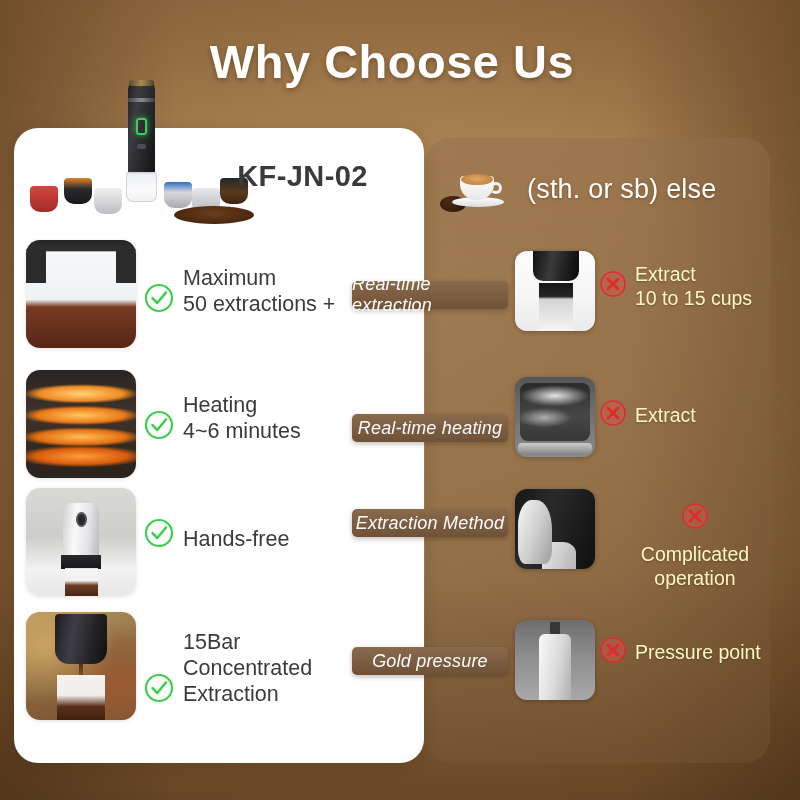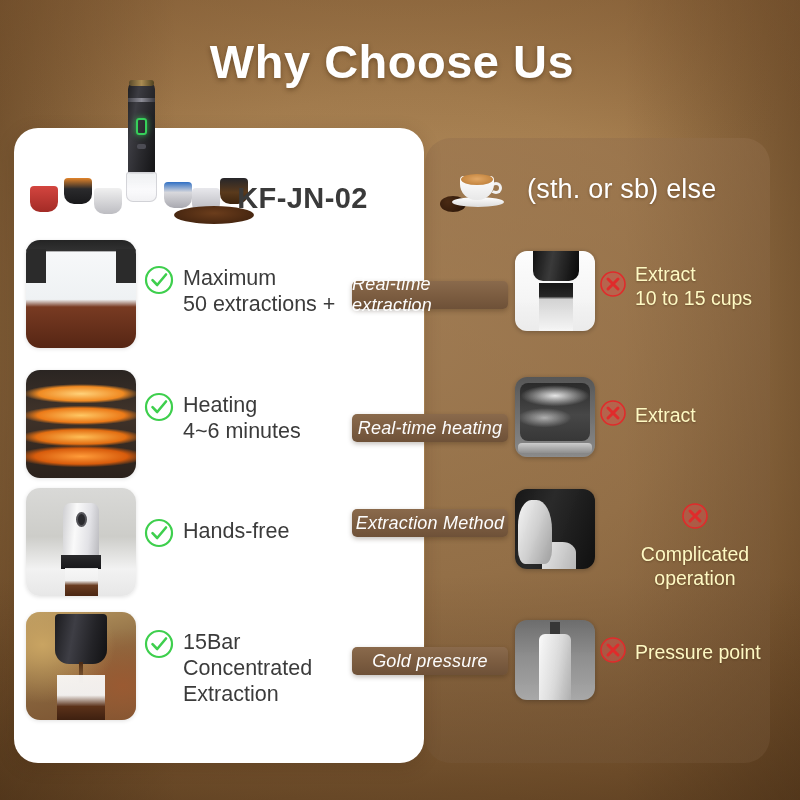--- a/index.html
+++ b/index.html
@@ -153,21 +153,20 @@
     position: absolute;
     left: 190px;
     top: 160px;
     width: 225px;
     text-align: center;
     color: #3a3a3a;
     font-size: 29px;
     font-weight: bold;
     letter-spacing: 0.4px;
     z-index: 6;
-    margin-top: 22px;
   }
   #right-head {
     position: absolute;
     left: 440px;
     top: 163px;
     width: 330px;
     display: flex;
     align-items: center;
     gap: 13px;
     z-index: 6;
@@ -248,21 +247,21 @@
     height: 108px;
     border-radius: 14px;
     overflow: hidden;
     box-shadow: 0 1px 4px rgba(0,0,0,0.12);
   }
   .feat-left {
     position: absolute;
     left: 144px;
     width: 260px;
     display: flex;
-    align-items: flex-start;
+    align-items: flex-end;
     gap: 9px;
   }
   .check-icon { flex: 0 0 30px; }
   .feat-left-text {
     color: #3b3b3b;
     font-size: 21.5px;
     line-height: 26px;
     white-space: pre-line;
   }
 

